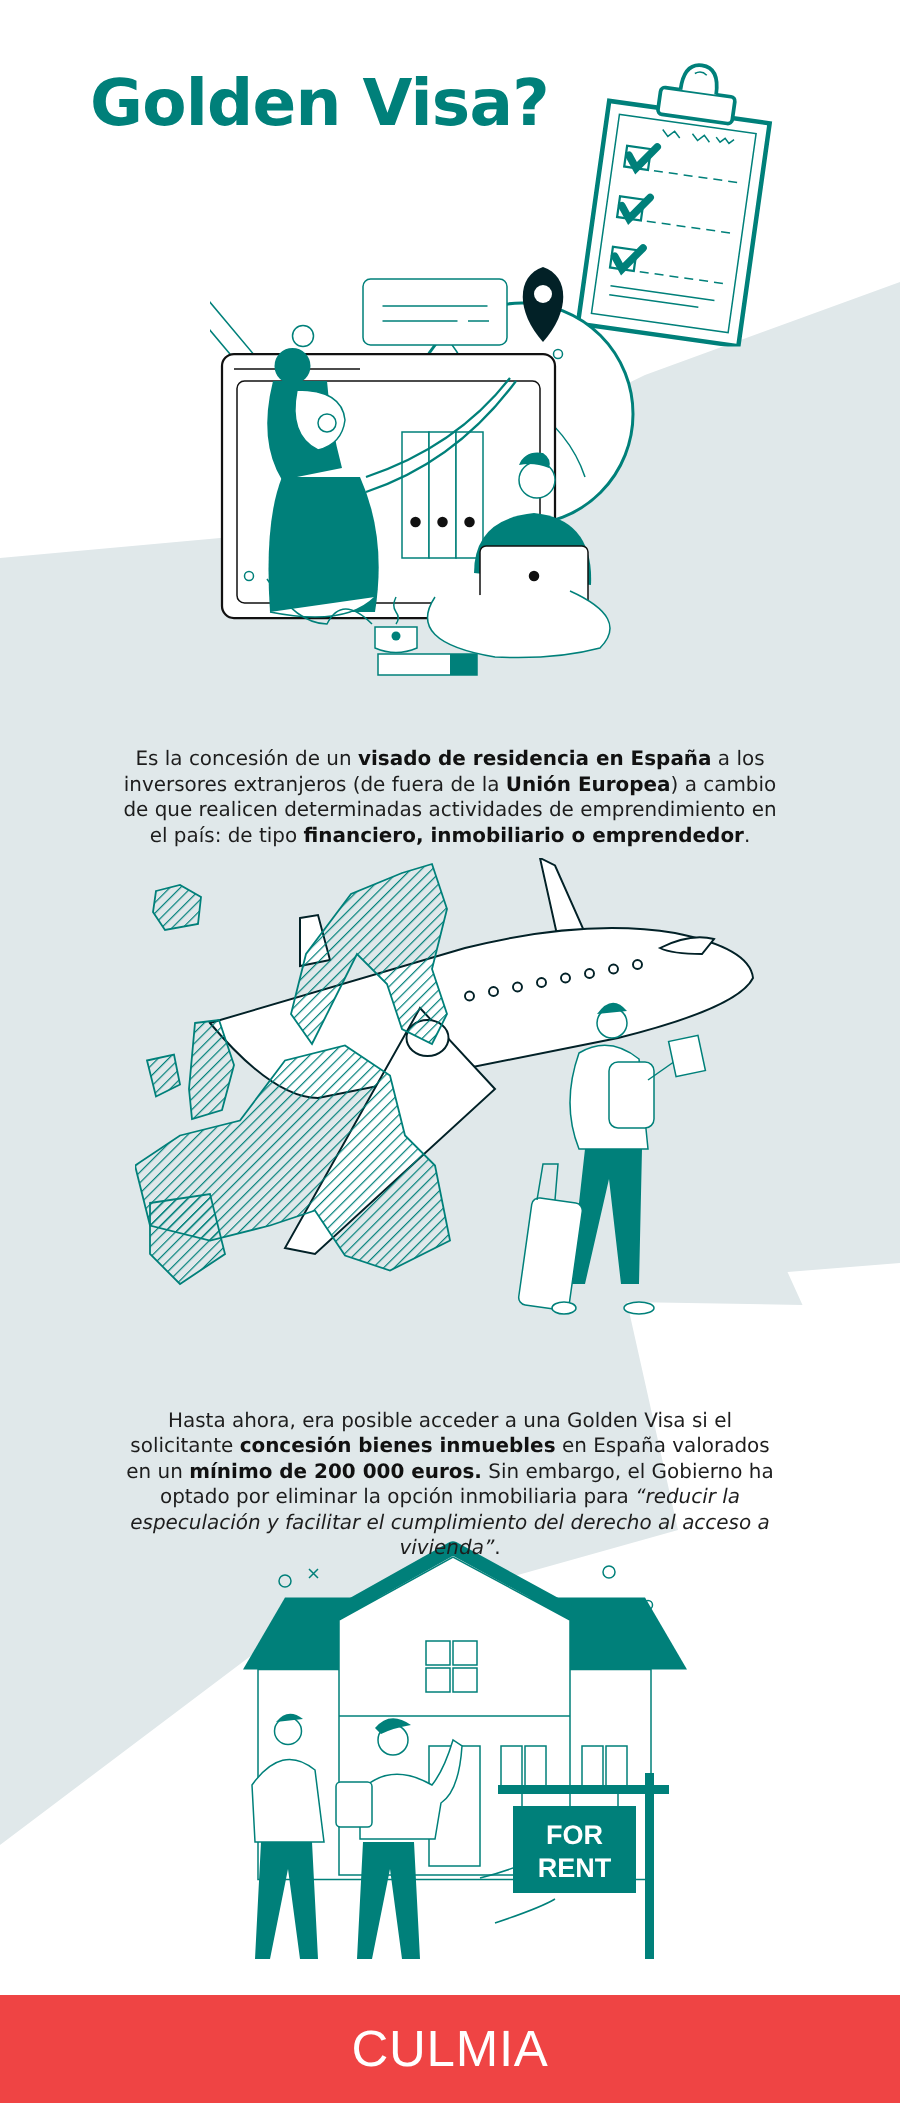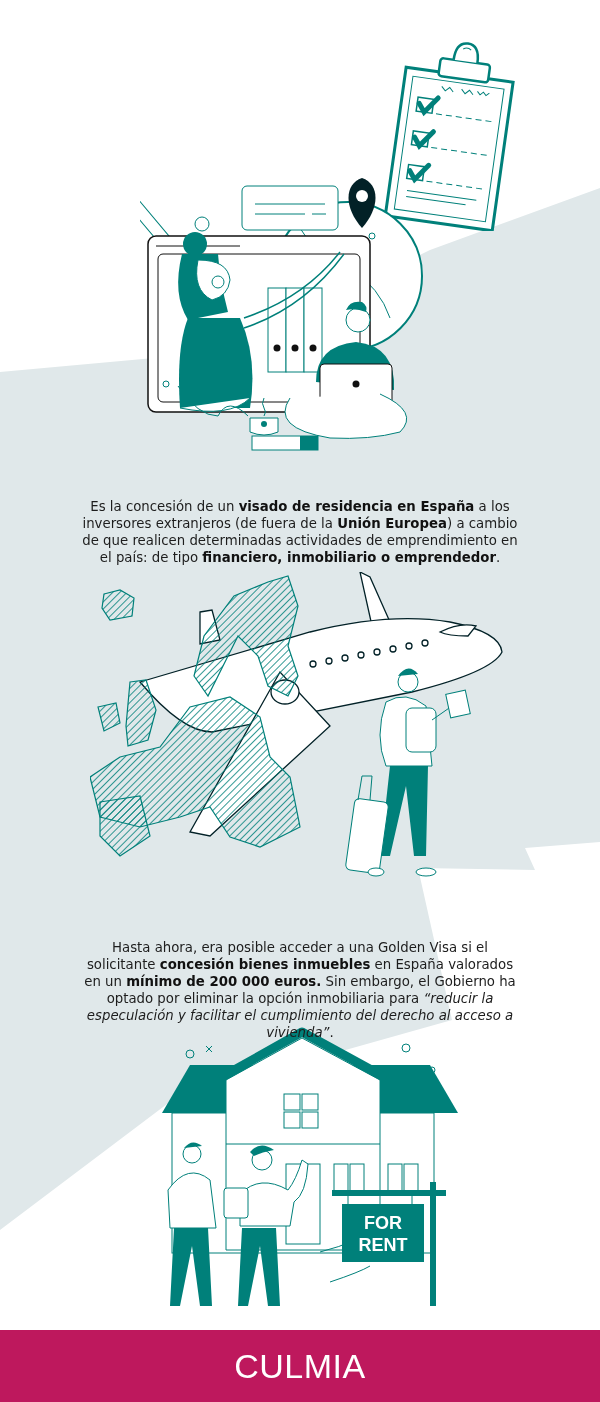--- a/index.html
+++ b/index.html
@@ -6,32 +6,33 @@
   html, body { width: 600px; height: 1402px; background: #ffffff; overflow: hidden; }
   body { position: relative; font-family: "DejaVu Sans", "Liberation Sans", sans-serif; }
   .bg-shape { position: absolute; left: 0; top: 0; width: 600px; height: 1402px; z-index: 0; }
   .title { position: absolute; left: 60px; top: 46px; z-index: 2; line-height: 47px; font-weight: bold; font-size: 43px; letter-spacing: -0.5px; }
   .title .l1 { color: #111111; display: block; }
   .title .l2 { color: #00807a; display: block; }
   .para { position: absolute; z-index: 2; left: 80px; width: 440px; text-align: center; font-size: 13.3px; line-height: 17px; color: #1d1d1d; margin-top: 16px; }
   .para b { font-weight: bold; color: #111; }
   .para i { font-style: italic; }
   .illus { position: absolute; z-index: 1; }
-  .footer { position: absolute; left: 0; top: 1330px; width: 600px; height: 72px; background: #be185d; z-index: 3; display: flex; align-items: center; justify-content: center; }
+  .footer { position: absolute; left: 0; top: 1330px; width: 600px; height: 72px; background: #ef4444; z-index: 3; display: flex; align-items: center; justify-content: center; }
   .footer .logo { color: #ffffff; font-family: "Liberation Sans", sans-serif; font-size: 34px; letter-spacing: 0.5px; font-weight: normal; }
   .sign-text { font-family: "Liberation Sans", sans-serif; font-weight: bold; fill: #ffffff; }
 </style>
 </head>
 <body>
 
 <svg class="bg-shape" viewBox="0 0 600 1402" xmlns="http://www.w3.org/2000/svg">
   <polygon points="0,372 220,352 430,250 600,188 600,842 525,848 535,870 418,868 452,1020 175,1098 0,1230" fill="#e0e8ea"></polygon>
 </svg>
 
 <h1 class="title">
+  <span class="l2">Golden Visa?</span>
 </h1>
 
 <svg class="illus" style="left:375px; top:36px;" width="150" height="195" viewBox="0 0 150 195">
   <g transform="rotate(8 75 100)">
     <rect x="22" y="38" width="108" height="150" fill="#ffffff" stroke="#00807a" stroke-width="3"></rect>
     <rect x="30" y="46" width="92" height="134" fill="none" stroke="#00807a" stroke-width="1"></rect>
     <rect x="55" y="24" width="50" height="18" rx="3" fill="#ffffff" stroke="#00807a" stroke-width="2.5"></rect>
     <path d="M68 24 Q68 6 80 6 Q92 6 92 24" fill="#ffffff" stroke="#00807a" stroke-width="2.5"></path>
     <path d="M76 12 q4 -3 8 0" stroke="#00807a" fill="none"></path>
     <path d="M60 52 l4 4 l4 -4 l4 4 M80 52 l4 4 l4 -4 l4 4 M96 52 l3 3 l3 -3 l3 3 l3 -3" stroke="#00807a" fill="none"></path>

